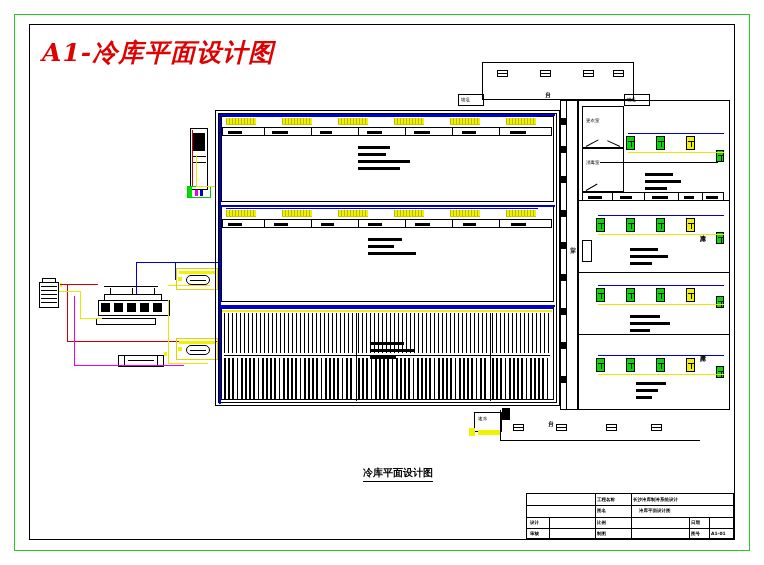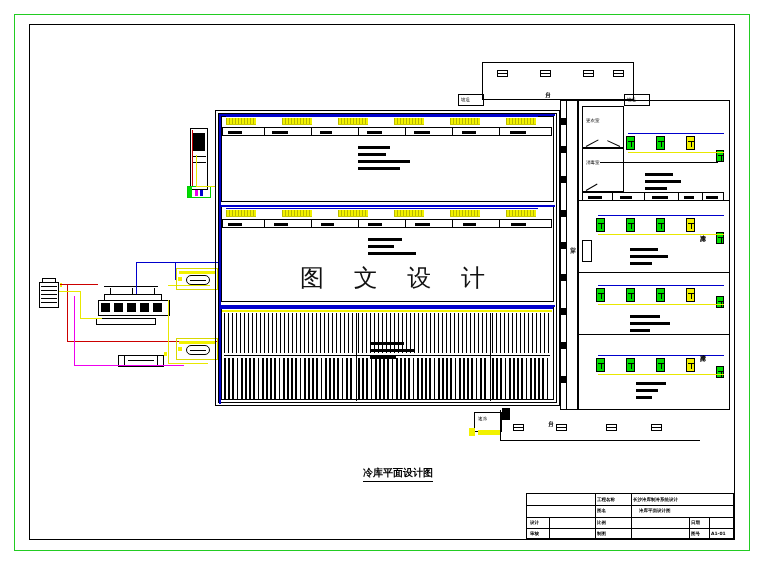--- a/index.html
+++ b/index.html
@@ -87,20 +87,21 @@
   .tb-cell.b{font-weight:bold;}
 </style>
 </head>
 <body>
 
 <div id="sheet">
 
   <div class="green-border"></div>
   <div class="black-border"></div>
 
+  <div class="main-title">A1-冷库平面设计图</div>
 
   <div>
 
     <div class="box" style="left:39px;top:282px;width:20px;height:26px;"></div>
     <div class="ln" style="left:41px;top:286px;width:16px;height:1px;"></div>
     <div class="ln" style="left:41px;top:290px;width:16px;height:1px;"></div>
     <div class="ln" style="left:41px;top:294px;width:16px;height:1px;"></div>
     <div class="ln" style="left:41px;top:298px;width:16px;height:1px;"></div>
     <div class="ln" style="left:41px;top:302px;width:16px;height:1px;"></div>
     <div class="box" style="left:42px;top:278px;width:14px;height:5px;"></div>
@@ -244,21 +245,20 @@
     <div class="annbar" style="left:241px;top:3px;width:13px;height:3px;"></div>
     <div class="annbar" style="left:289px;top:3px;width:15px;height:3px;"></div>
   </div>
 
   <div>
     <div class="annbar" style="left:368px;top:238px;width:34px;"></div>
     <div class="annbar" style="left:368px;top:245px;width:26px;"></div>
     <div class="annbar" style="left:368px;top:252px;width:48px;"></div>
   </div>
 
-  <div class="watermark">图 文 设 计</div>
 
   <div>
     <div class="pipe-b" style="left:221px;top:307px;width:332px;height:1.5px;"></div>
     <div class="fill-y" style="left:222px;top:310px;width:330px;height:2px;"></div>
     <div class="hatch" style="left:224px;top:313px;width:130px;height:40px;"></div>
     <div class="hatch" style="left:358px;top:313px;width:130px;height:40px;"></div>
     <div class="hatch" style="left:492px;top:313px;width:58px;height:40px;"></div>
     <div class="hatch2" style="left:224px;top:358px;width:130px;height:42px;"></div>
     <div class="hatch2" style="left:358px;top:358px;width:130px;height:42px;"></div>
     <div class="hatch2" style="left:492px;top:358px;width:58px;height:42px;"></div>

